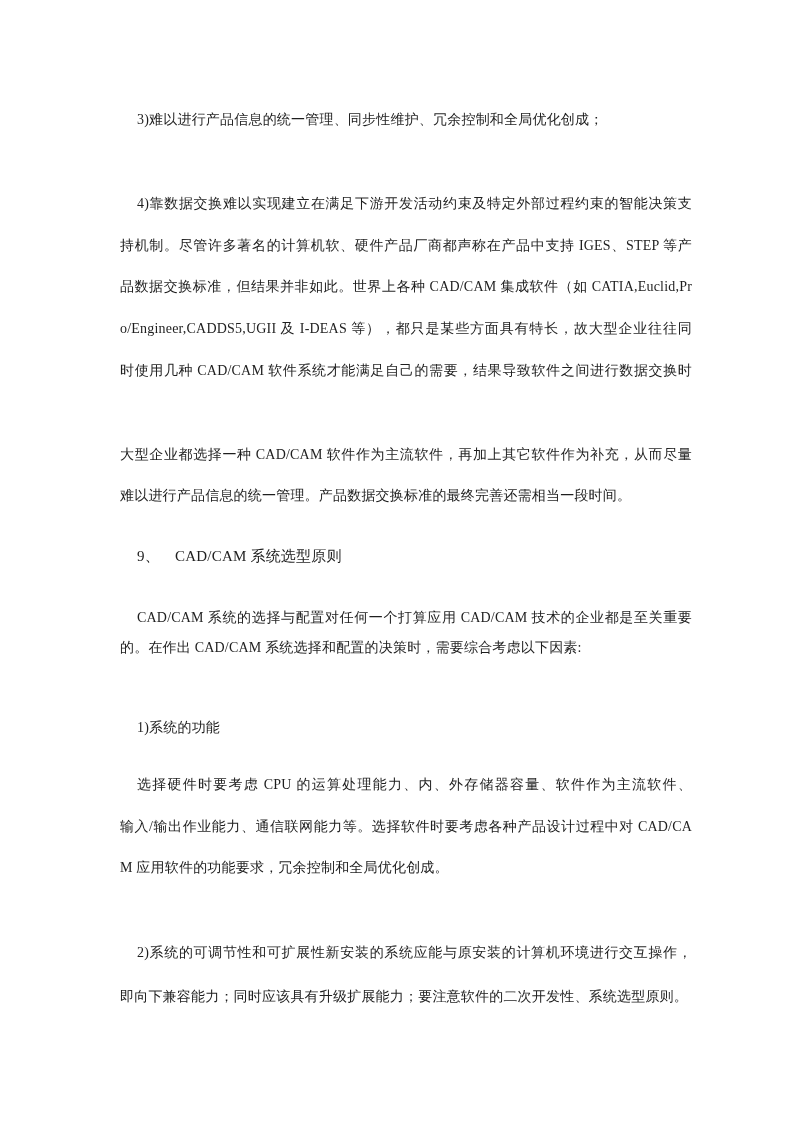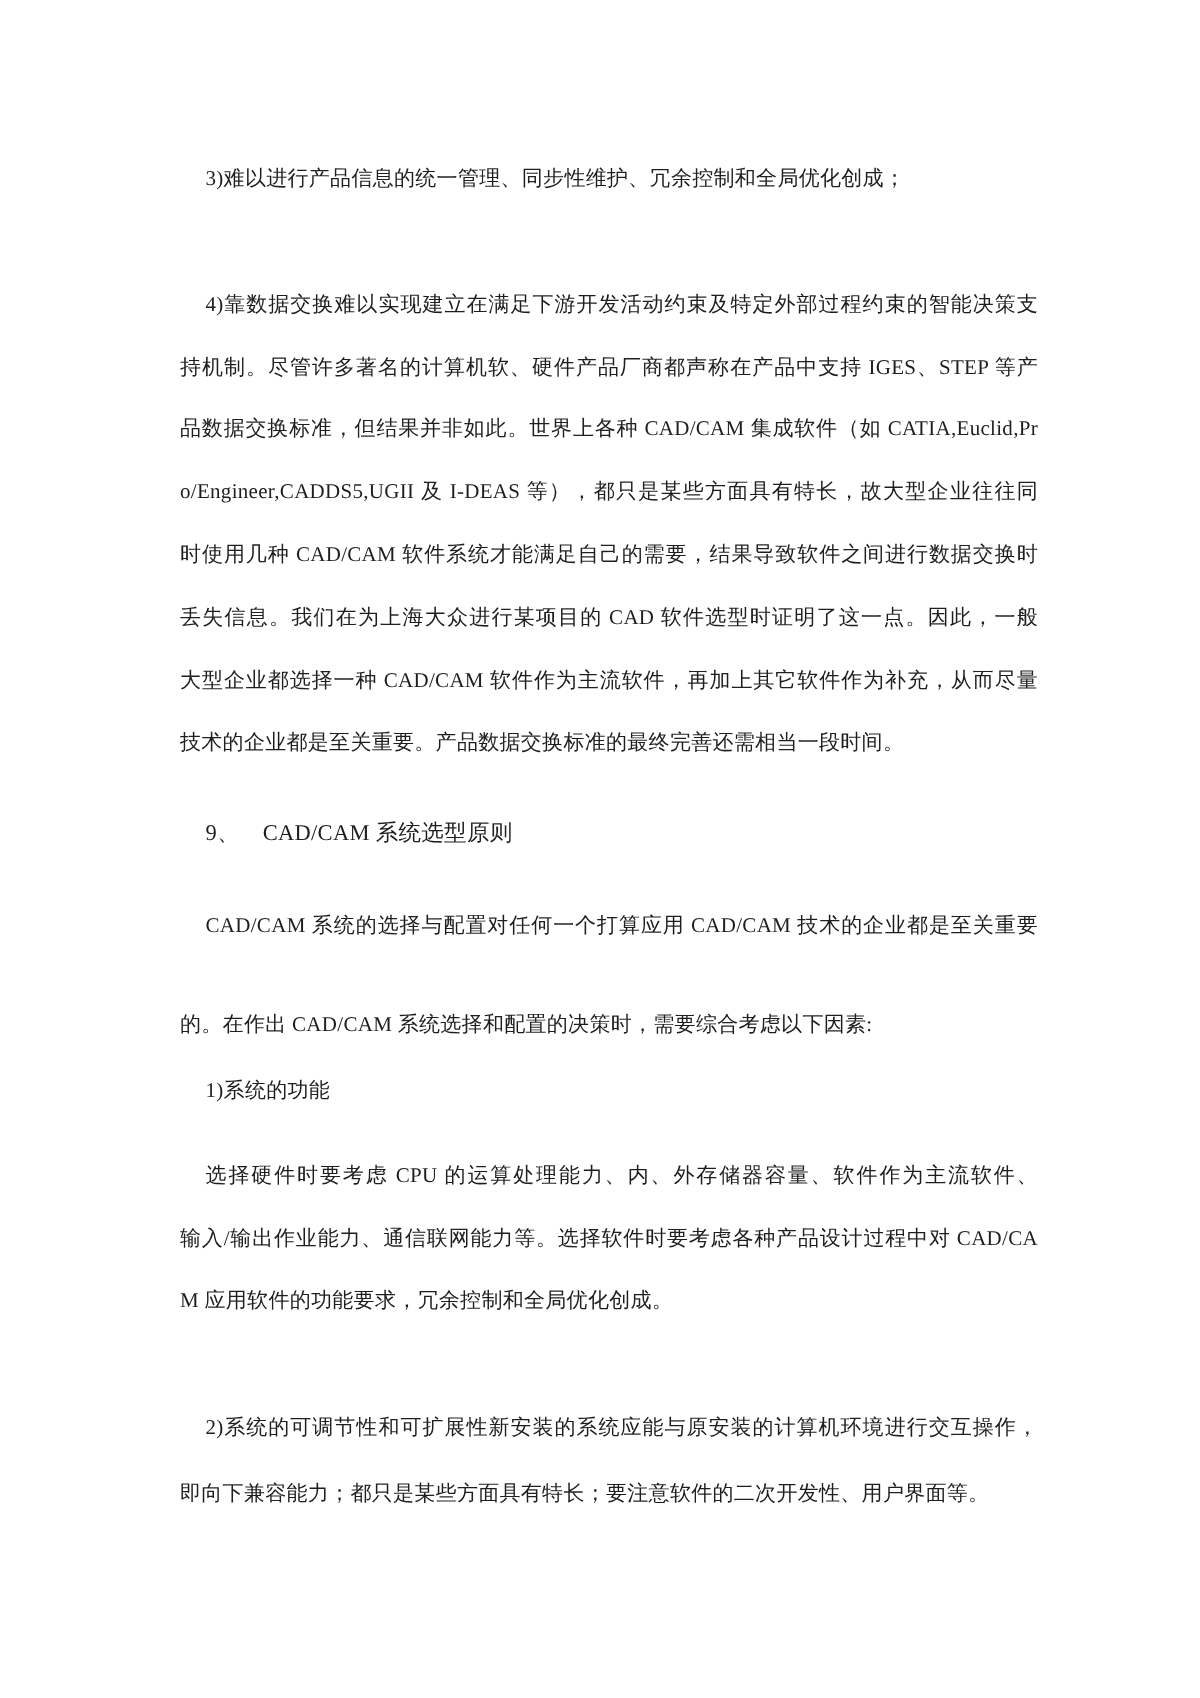--- a/index.html
+++ b/index.html
@@ -46,31 +46,30 @@
 
 <div class="page">
 
   <div class="line indent" style="top:110px">3)难以进行产品信息的统一管理、同步性维护、冗余控制和全局优化创成；</div>
 
   <div class="line indent fill" style="top:194px">4)靠数据交换难以实现建立在满足下游开发活动约束及特定外部过程约束的智能决策支</div>
   <div class="line fill" style="top:236px">持机制。尽管许多著名的计算机软、硬件产品厂商都声称在产品中支持 IGES、STEP 等产</div>
   <div class="line fill" style="top:277px">品数据交换标准，但结果并非如此。世界上各种 CAD/CAM 集成软件（如 CATIA,Euclid,Pr</div>
   <div class="line fill" style="top:319px">o/Engineer,CADDS5,UGII 及 I-DEAS 等），都只是某些方面具有特长，故大型企业往往同</div>
   <div class="line fill" style="top:361px">时使用几种 CAD/CAM 软件系统才能满足自己的需要，结果导致软件之间进行数据交换时</div>
-  <div class="line fill" style="top:403px">丢失信息。我们在为上海大众进行某项目的 CAD 软件选型时证明了这一点。因此，一般</div>
   <div class="line fill" style="top:445px">大型企业都选择一种 CAD/CAM 软件作为主流软件，再加上其它软件作为补充，从而尽量</div>
-  <div class="line" style="top:486px">技术的企业都是至关重要。产品数据交换标准的最终完善还需相当一段时间。</div>
+  <div class="line" style="top:486px">难以进行产品信息的统一管理。产品数据交换标准的最终完善还需相当一段时间。</div>
 
   <div class="line indent heading" style="top:546px">9、　CAD/CAM 系统选型原则</div>
 
   <div class="line indent fill" style="top:608px">CAD/CAM 系统的选择与配置对任何一个打算应用 CAD/CAM 技术的企业都是至关重要</div>
-  <div class="line" style="top:674px">的。在作出 CAD/CAM 系统选择和配置的决策时，需要综合考虑以下因素:</div>
+  <div class="line" style="top:638px">的。在作出 CAD/CAM 系统选择和配置的决策时，需要综合考虑以下因素:</div>
 
   <div class="line indent" style="top:718px">1)系统的功能</div>
 
   <div class="line indent fill" style="top:775px">选择硬件时要考虑 CPU 的运算处理能力、内、外存储器容量、软件作为主流软件、</div>
   <div class="line fill" style="top:817px">输入/输出作业能力、通信联网能力等。选择软件时要考虑各种产品设计过程中对 CAD/CA</div>
   <div class="line" style="top:858px">M 应用软件的功能要求，冗余控制和全局优化创成。</div>
 
   <div class="line indent fill" style="top:943px">2)系统的可调节性和可扩展性新安装的系统应能与原安装的计算机环境进行交互操作，</div>
-  <div class="line" style="top:987px">即向下兼容能力；都只是某些方面具有特长；要注意软件的二次开发性、用户界面等。</div>
+  <div class="line" style="top:987px">即向下兼容能力；同时应该具有升级扩展能力；要注意软件的二次开发性、系统选型原则。</div>
 
 </div>
 
 </body></html>

